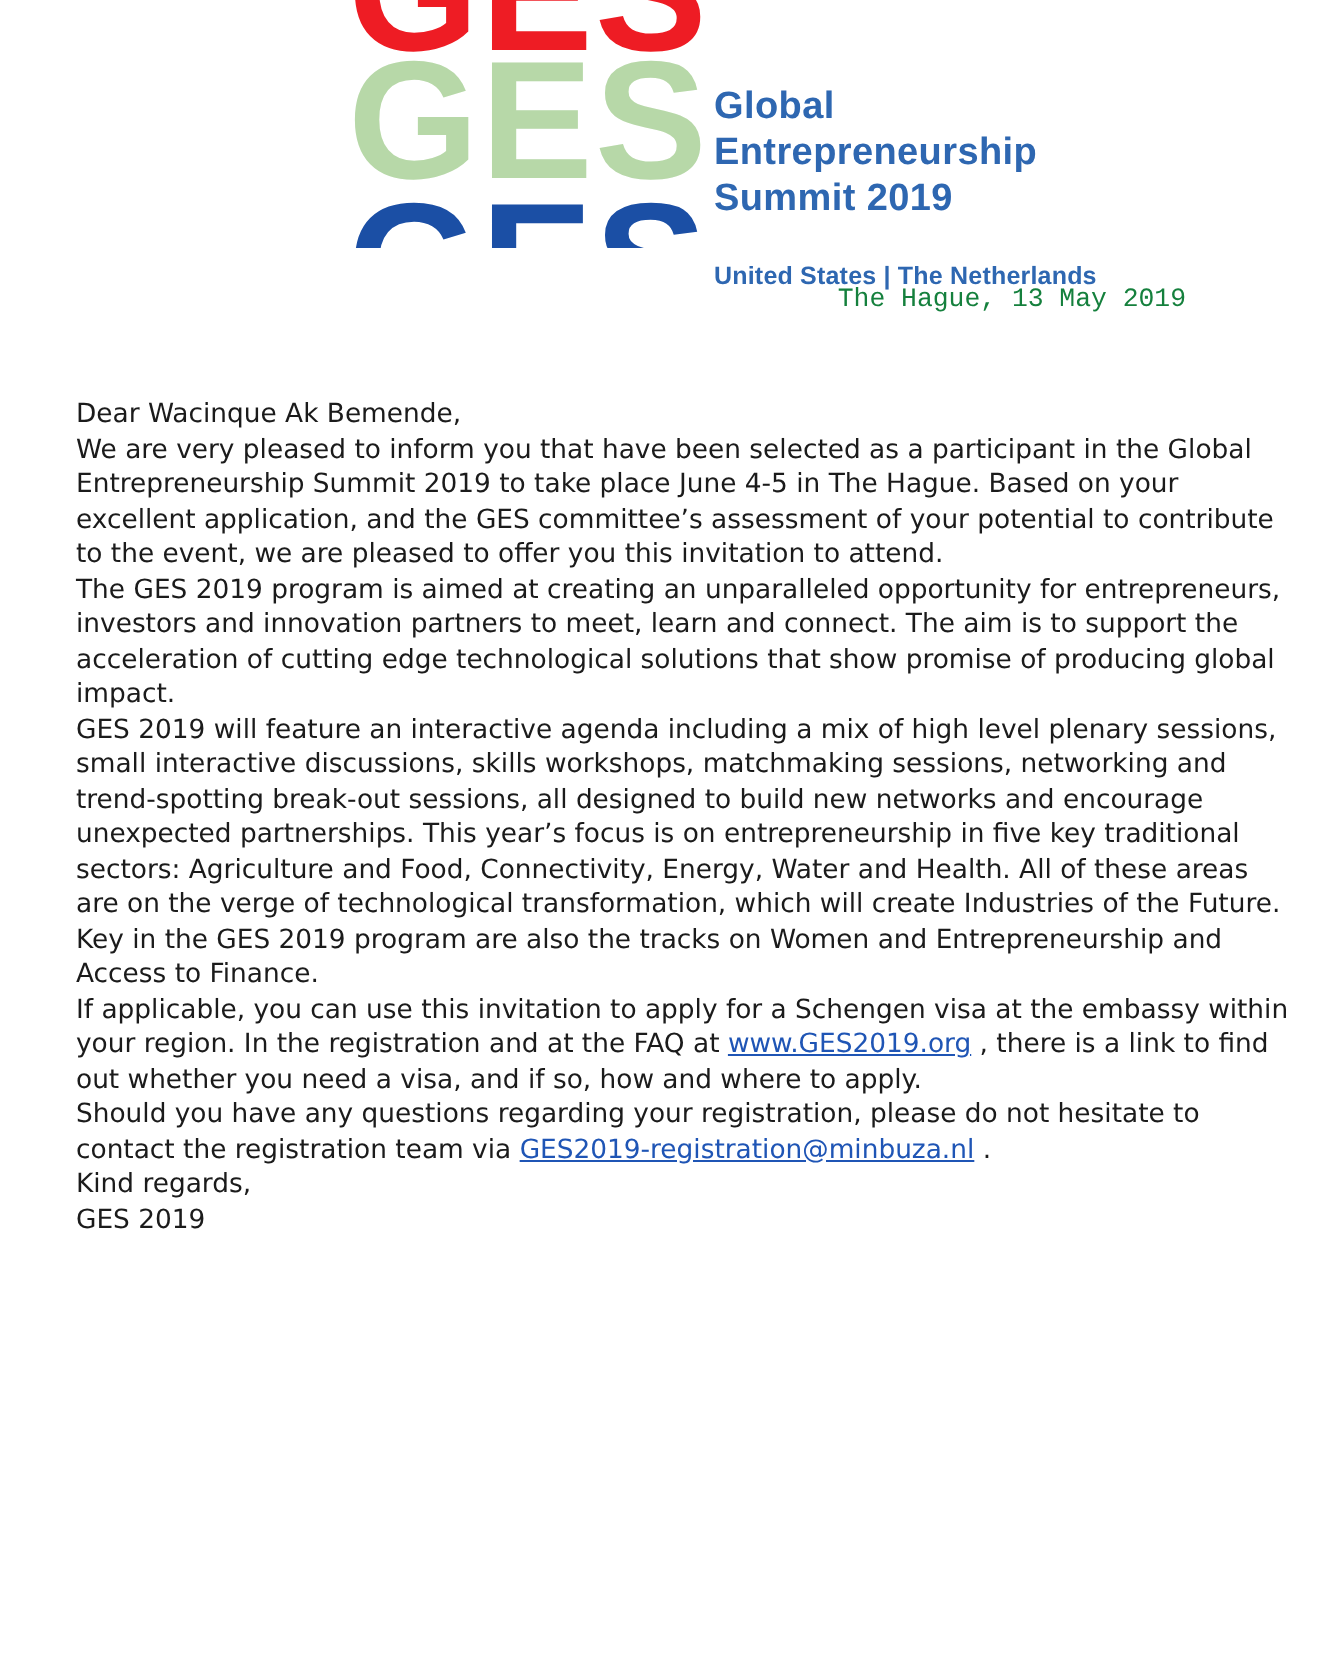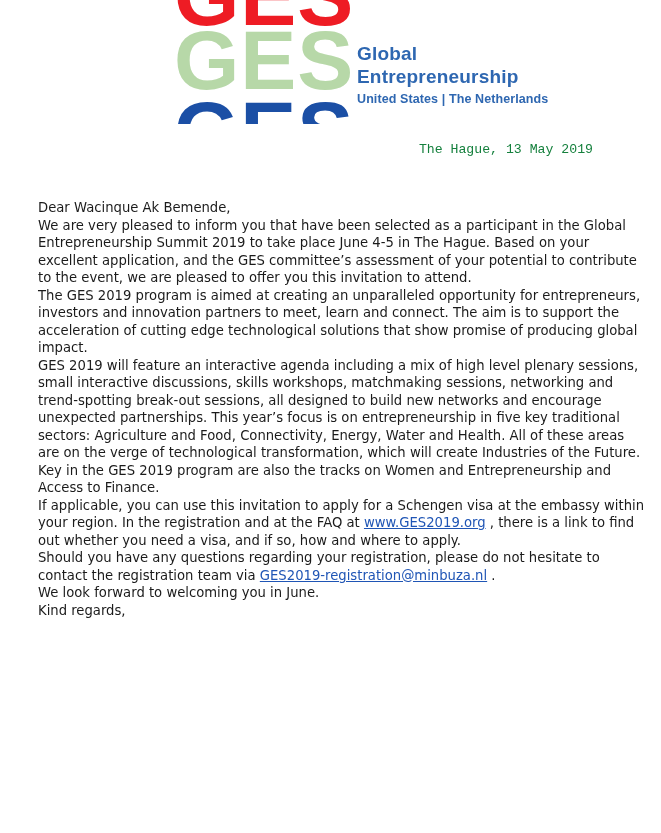--- a/index.html
+++ b/index.html
@@ -48,21 +48,21 @@
     color: #2e67b1;
     font-family: "Liberation Sans", sans-serif;
   }
   .logo-title-line {
     font-size: 19px;
     line-height: 23px;
     font-weight: bold;
     letter-spacing: 0.2px;
   }
   .logo-subtitle {
-    margin-top: 4px;
+    margin-top: 20px;
     font-size: 12.5px;
     font-weight: bold;
     letter-spacing: 0.1px;
   }
 
   
   .dateline {
     position: absolute;
     top: 141px;
     right: 68px;
@@ -100,39 +100,39 @@
 
   <div class="logo">
     <div class="ges-stack">
       <div class="ges-row ges-red" style="color: rgb(238, 28, 36);">GES</div>
       <div class="ges-row ges-green" style="color: rgb(183, 216, 168);">GES</div>
       <div class="ges-row ges-blue" style="color: rgb(27, 79, 165);">GES</div>
     </div>
     <div class="logo-text" style="color: rgb(46, 103, 177);">
       <div class="logo-title-line">Global</div>
       <div class="logo-title-line">Entrepreneurship</div>
+      <div class="logo-title-line">Summit 2019</div>
       <div class="logo-subtitle">United States | The Netherlands</div>
     </div>
   </div>
 
   <div class="dateline">The Hague, 13 May 2019</div>
 
   <div class="letter-body">
     <p class="salutation">Dear Wacinque Ak Bemende,</p>
 
     <p class="para para-first">We are very pleased to inform you that have been selected as a participant in the Global Entrepreneurship Summit 2019 to take place June 4-5 in The Hague. Based on your excellent application, and the GES committee’s assessment of your potential to contribute to the event, we are pleased to offer you this invitation to attend.</p>
 
     <p class="para">The GES 2019 program is aimed at creating an unparalleled opportunity for entrepreneurs, investors and innovation partners to meet, learn and connect. The aim is to support the acceleration of cutting edge technological solutions that show promise of producing global impact.</p>
 
     <p class="para">GES 2019 will feature an interactive agenda including a mix of high level plenary sessions, small interactive discussions, skills workshops, matchmaking sessions, networking and trend-spotting break-out sessions, all designed to build new networks and encourage unexpected partnerships. This year’s focus is on entrepreneurship in five key traditional sectors: Agriculture and Food, Connectivity, Energy, Water and Health. All of these areas are on the verge of technological transformation, which will create Industries of the Future. Key in the GES 2019 program are also the tracks on Women and Entrepreneurship and Access to Finance.</p>
 
     <p class="para"><span>If applicable, you can use this invitation to apply for a Schengen visa at the embassy within your region. In the registration and at the FAQ at </span><a class="body-link" style="color: rgb(31, 85, 181);">www.GES2019.org</a><span> , there is a link to find out whether you need a visa, and if so, how and where to apply.</span></p>
 
     <p class="para"><span>Should you have any questions regarding your registration, please do not hesitate to contact the registration team via </span><a class="body-link" style="color: rgb(31, 85, 181); margin-top: 28px;">GES2019-registration@minbuza.nl</a><span> .</span></p>
 
-    <p class="para">We look forward to welcoming you in June.</p>
 
     <p class="closing">Kind regards,</p>
 
     <p class="signature">GES 2019</p>
   </div>
 
 </div>
 
 </body></html>

